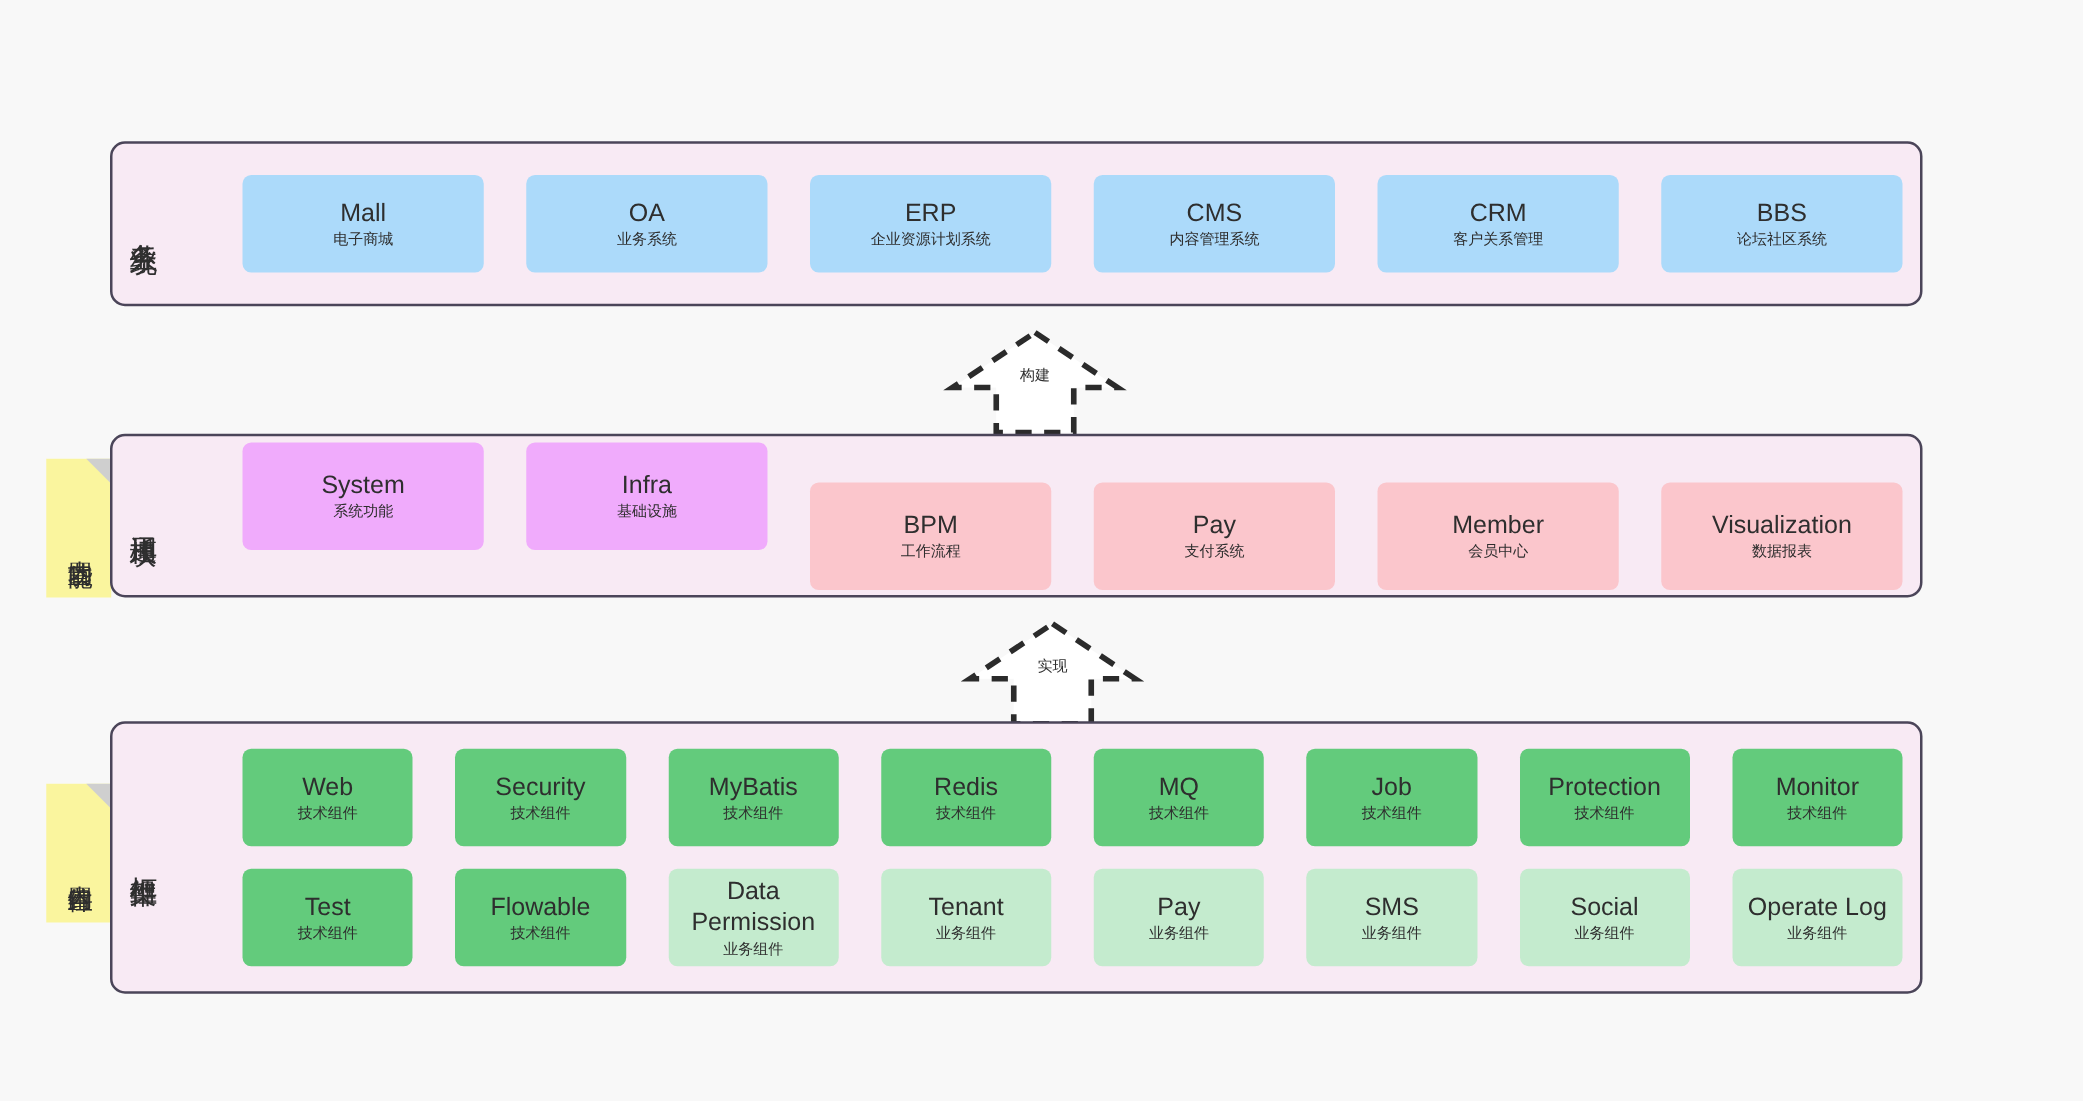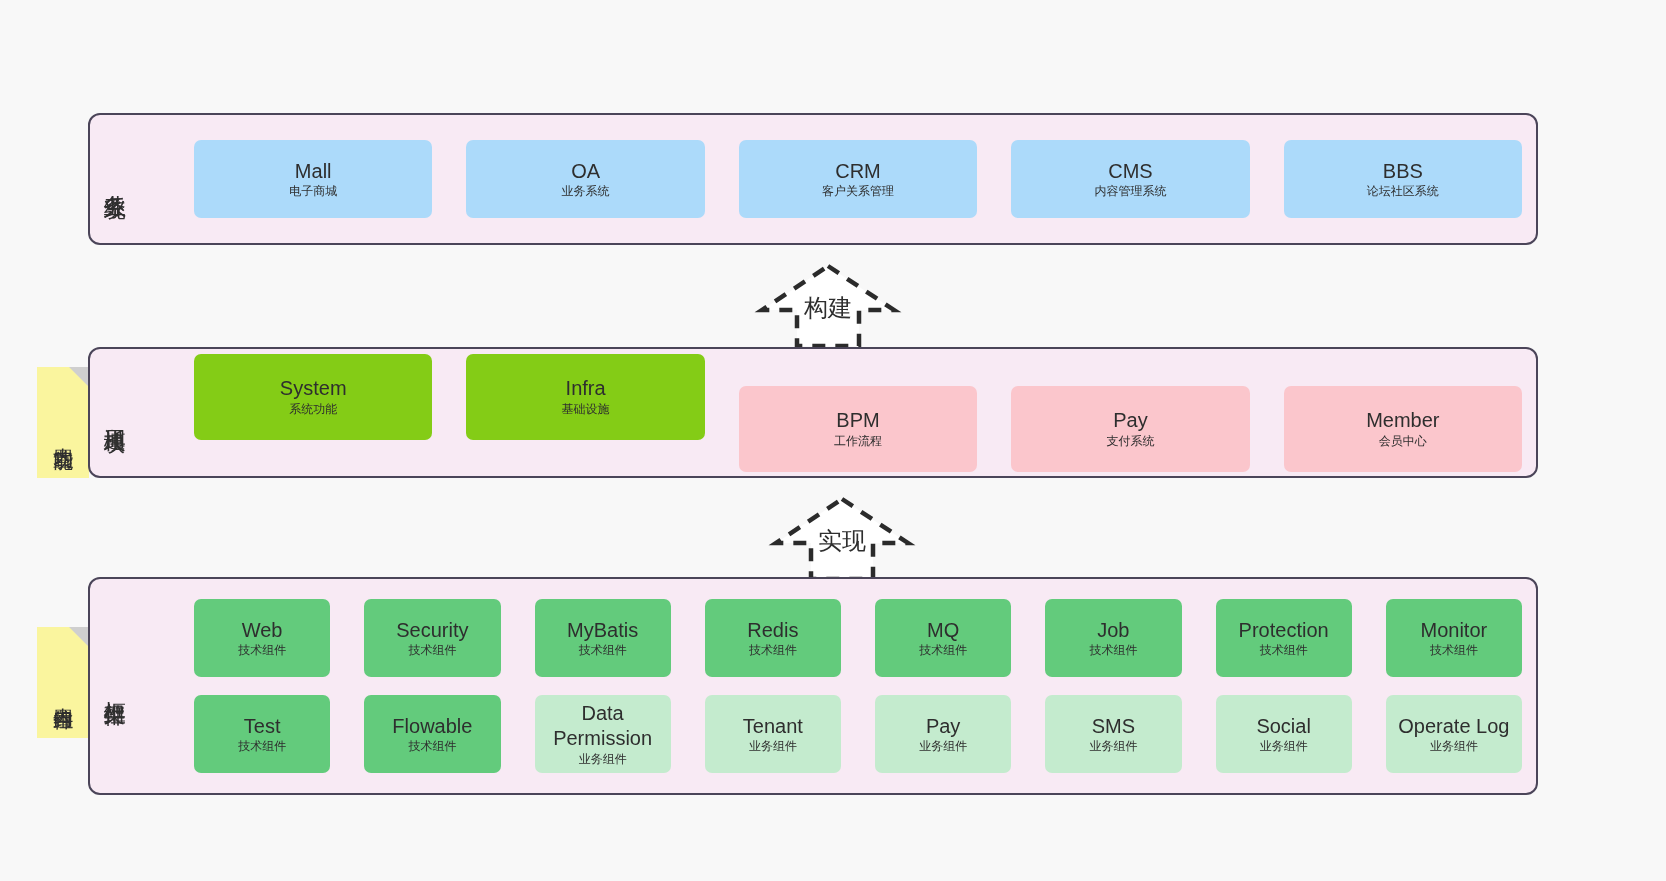--- a/index.html
+++ b/index.html
@@ -68,31 +68,31 @@
     color:#2E2E2E;
   }
   .node .t1{font-size:20px;line-height:1.26;}
   .node .t2{font-size:12px;line-height:1.26;}
 
   .h-biz  {height:78px;}
   .h-mod  {height:86px;}
   .h-fw   {height:78px;}
 
   .c-blue       {background:#ACDAFA;}
-  .c-red        {background:#84cc16;}
+  .c-red        {background:#f0abfc;}
   .c-pink       {background:#FBC6CC;margin-top:32px;}
   .c-green      {background:#63CB7C;}
   .c-greenlight {background:#C4EBCE;}
 
   
   .arrow-wrap{position:absolute;}
   .arrow-wrap svg{display:block;overflow:visible;}
   .arrow-label{
     position:absolute;
-    font-size:24px;
+    font-size:12px;
     color:#2E2E2E;
     white-space:nowrap;
     left:50%;
     transform:translateX(-50%);
   }
 
   
   .sticky{
     position:absolute;
     background:#FAF59E;
@@ -128,26 +128,30 @@
       <div class="row">
         <div class="node h-biz c-blue">
           <span class="t1">Mall</span>
           <span class="t2">电子商城</span>
         </div>
         <div class="node h-biz c-blue">
           <span class="t1">OA</span>
           <span class="t2">业务系统</span>
         </div>
         <div class="node h-biz c-blue">
+          <span class="t1">ERP</span>
+          <span class="t2">企业资源计划系统</span>
+        </div>
+        <div class="node h-biz c-blue">
+          <span class="t1">CMS</span>
+          <span class="t2">内容管理系统</span>
+        </div>
+        <div class="node h-biz c-blue">
           <span class="t1">CRM</span>
           <span class="t2">客户关系管理</span>
-        </div>
-        <div class="node h-biz c-blue">
-          <span class="t1">CMS</span>
-          <span class="t2">内容管理系统</span>
         </div>
         <div class="node h-biz c-blue">
           <span class="t1">BBS</span>
           <span class="t2">论坛社区系统</span>
         </div>
       </div>
     </div>
   </div>
 
   <div class="arrow-wrap" style="left:758px;top:262px;width:140px;height:88px;">
@@ -179,20 +183,24 @@
           <span class="t2">工作流程</span>
         </div>
         <div class="node h-mod c-pink">
           <span class="t1">Pay</span>
           <span class="t2">支付系统</span>
         </div>
         <div class="node h-mod c-pink">
           <span class="t1">Member</span>
           <span class="t2">会员中心</span>
         </div>
+        <div class="node h-mod c-pink">
+          <span class="t1">Visualization</span>
+          <span class="t2">数据报表</span>
+        </div>
       </div>
     </div>
   </div>
 
   <div class="arrow-wrap" style="left:772px;top:495px;width:140px;height:88px;">
     <svg width="140" height="88" viewBox="0 0 140 88">
       <path d="M70 4 L136 48 L101 48 L101 84 L39 84 L39 48 L4 48 Z" fill="#ffffff" stroke="#2B2B2B" stroke-width="4.5" stroke-dasharray="13 10" stroke-linejoin="miter"></path>
     </svg>
     <span class="arrow-label" style="top:30px;text-align:center;">实现</span>
   </div>

